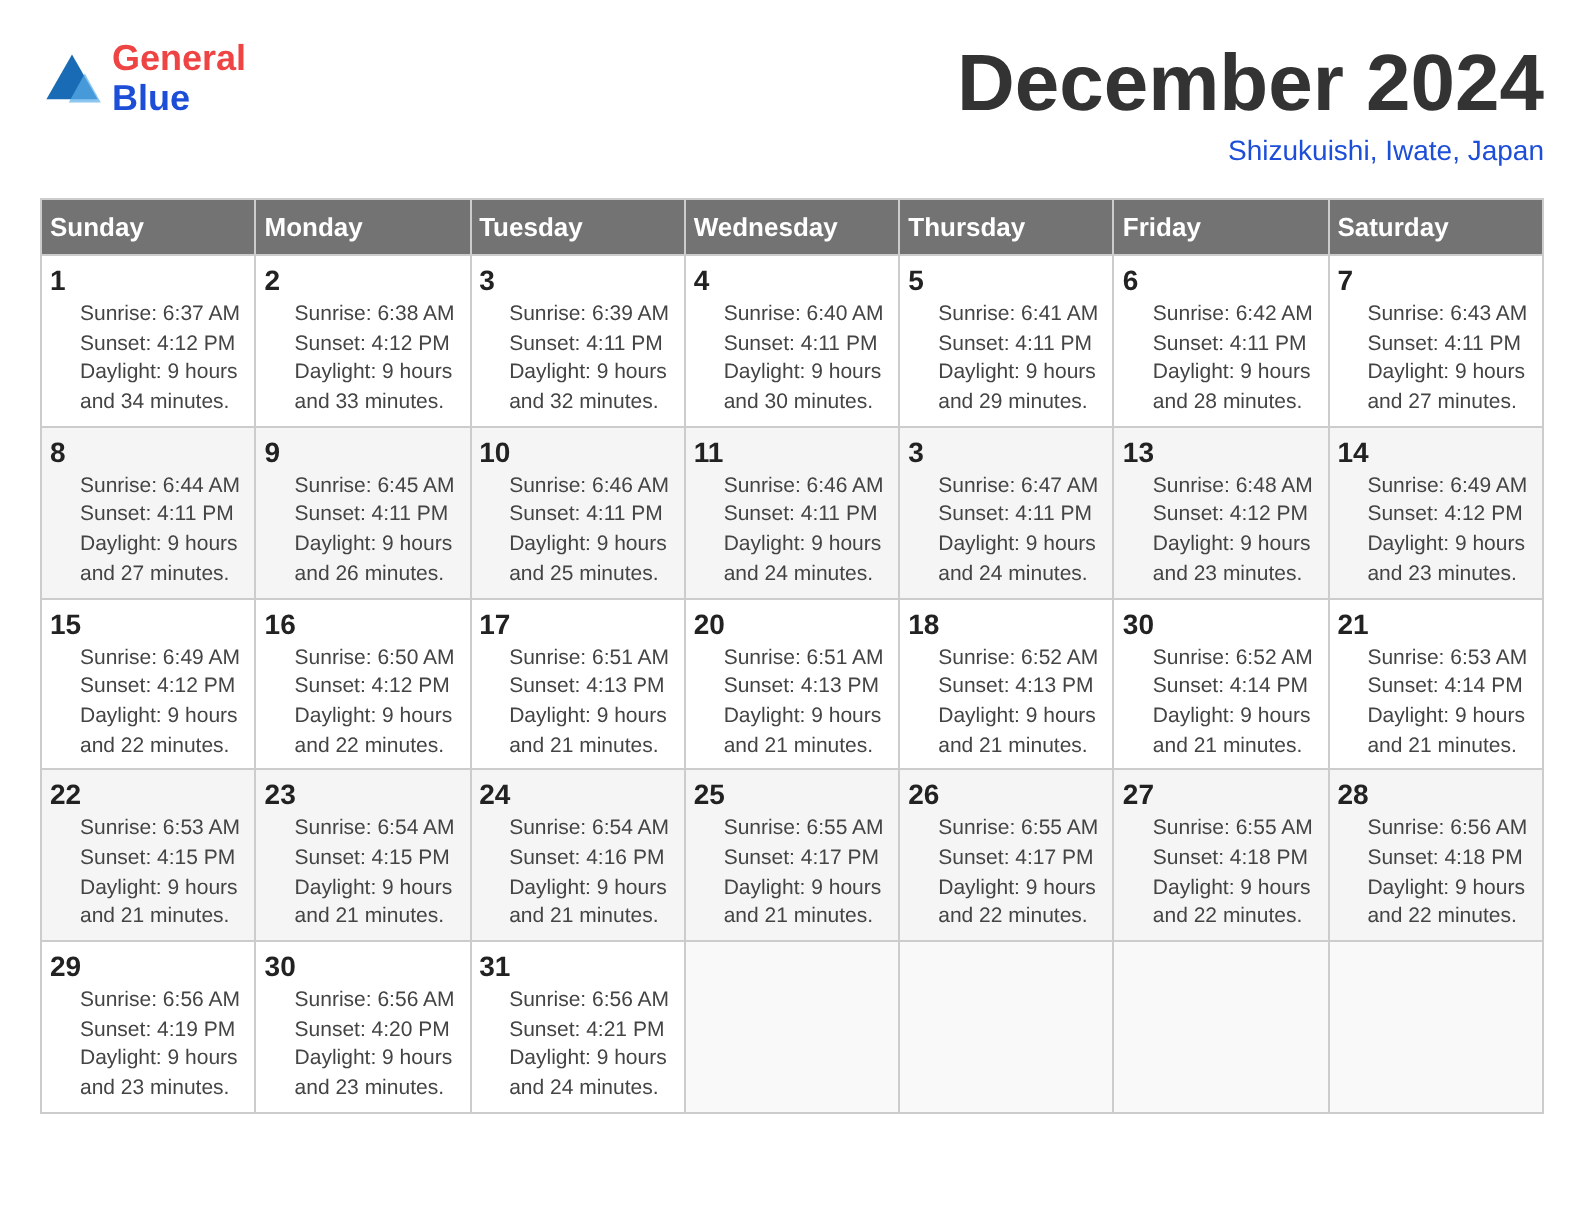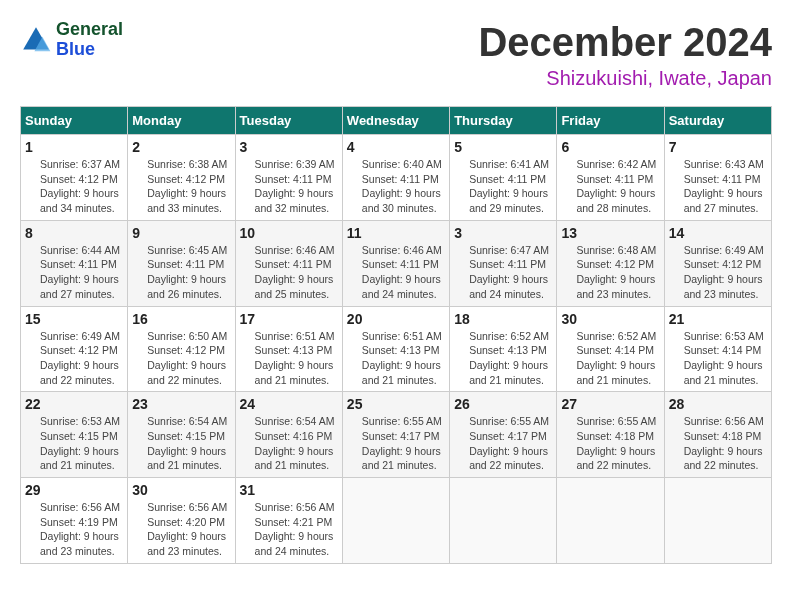--- a/index.html
+++ b/index.html
@@ -21,46 +21,46 @@
       align-items: center;
       gap: 4px;
     }
     .logo-text {
       font-size: 18px;
       font-weight: bold;
       color: #333;
       line-height: 1.1;
     }
     .logo-text span {
-      color: #14532d;
+      color: #ef4444;
     }
     .logo-icon {
       width: 32px;
       height: 32px;
     }
     .title-block {
       text-align: right;
     }
     .month-title {
       font-size: 40px;
       font-weight: bold;
       color: #333;
     }
     .location {
-      font-size: 20px;
-      color: #a21caf;
+      font-size: 14px;
+      color: #1d4ed8;
       margin-top: 2px;
     }
     table {
       width: 100%;
       border-collapse: collapse;
       font-size: 11px;
     }
     thead tr th {
-      background-color: #0f766e;
+      background-color: #737373;
       color: #fff;
       padding: 6px 4px;
       font-size: 13px;
       font-weight: bold;
       text-align: left;
       border: 1px solid #ccc;
     }
     tbody tr td {
       border: 1px solid #ccc;
       padding: 4px;

